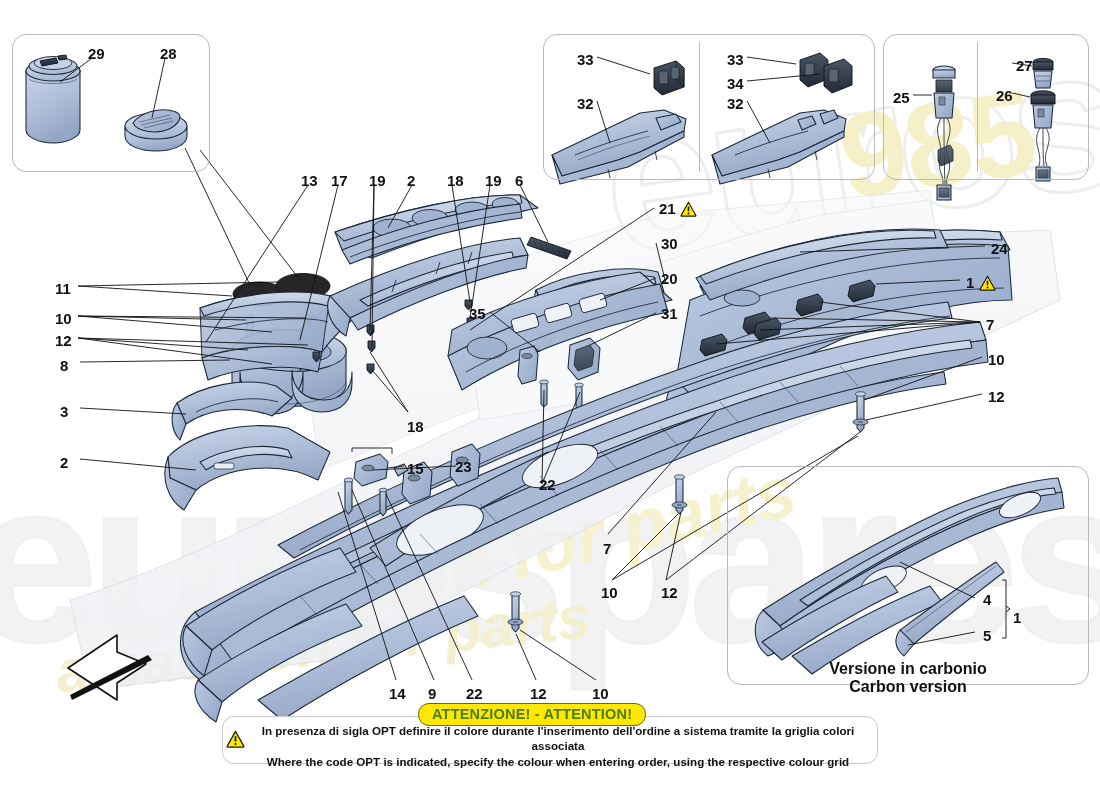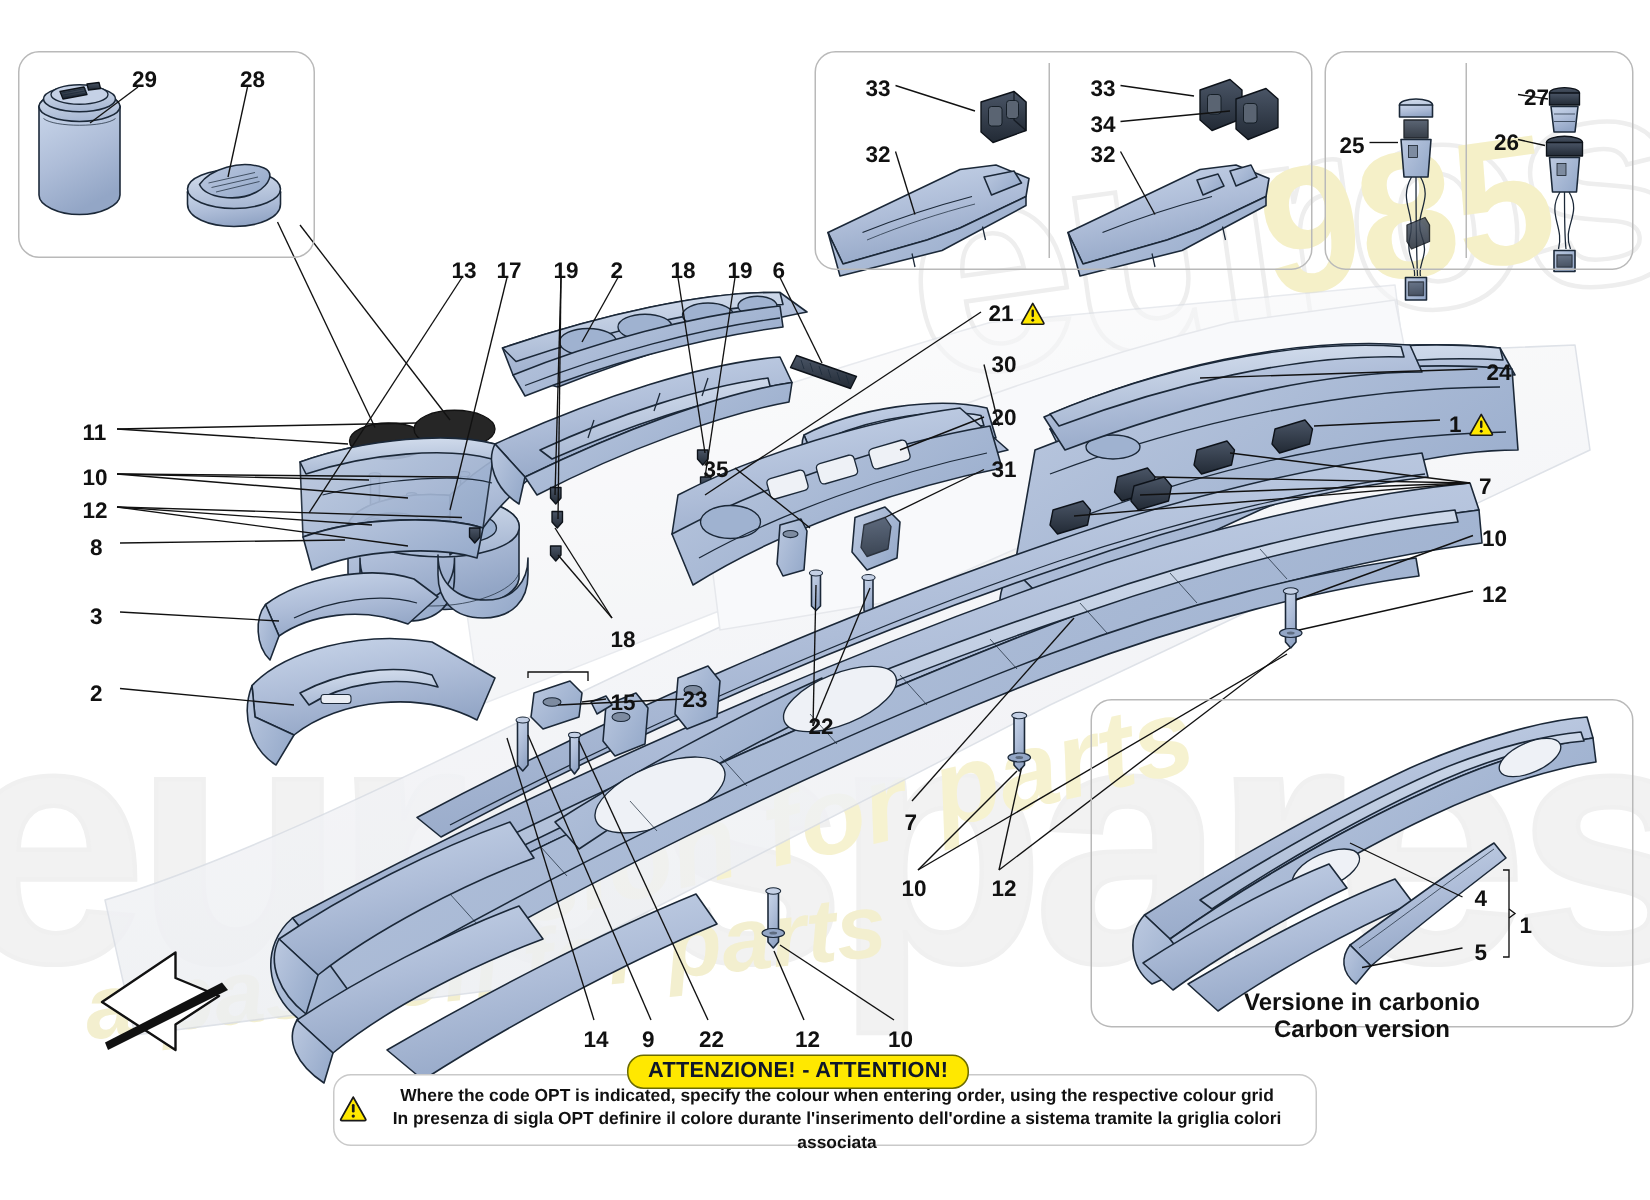--- a/index.html
+++ b/index.html
@@ -145,21 +145,21 @@
   #attn-pill {
     position: absolute;
     left: 418px;
     top: 703px;
     background: #ffe800;
     border: 1.3px solid #6b6b00;
     border-radius: 11px;
     padding: 2px 13px 3px 13px;
     font-weight: 700;
     font-size: 14.5px;
-    color: #0f172a;
+    color: #4d7c0f;
     letter-spacing: .2px;
     z-index: 4;
   }
   #attn-text {
     position: absolute;
     left: 248px;
     top: 723px;
     width: 620px;
     text-align: center;
     font-weight: 700;
@@ -673,17 +673,17 @@
     </div>
 
   <div id="attn-box"></div>
   <div id="attn-pill">ATTENZIONE! - ATTENTION!</div>
   <svg id="attn-icon" viewBox="0 0 20 19">
     <path d="M10 1.5 L18.6 16.8 Q19.3 18 17.9 18 L2.1 18 Q0.7 18 1.4 16.8 Z" fill="#ffe800" stroke="#1a1a1a" stroke-width="1.3" stroke-linejoin="round"></path>
     <rect x="9.05" y="6.4" width="1.9" height="6" rx=".9" fill="#1a1a1a"></rect>
     <circle cx="10" cy="14.8" r="1.15" fill="#1a1a1a"></circle>
   </svg>
   <div id="attn-text">
+    <div>In presenza di sigla OPT definire il colore durante l'inserimento dell'ordine a sistema tramite la griglia colori associata</div>
     <div>Where the code OPT is indicated, specify the colour when entering order, using the respective colour grid</div>
-    <div>In presenza di sigla OPT definire il colore durante l'inserimento dell'ordine a sistema tramite la griglia colori associata</div>
   </div>
 
 </div>
 
 </body></html>

